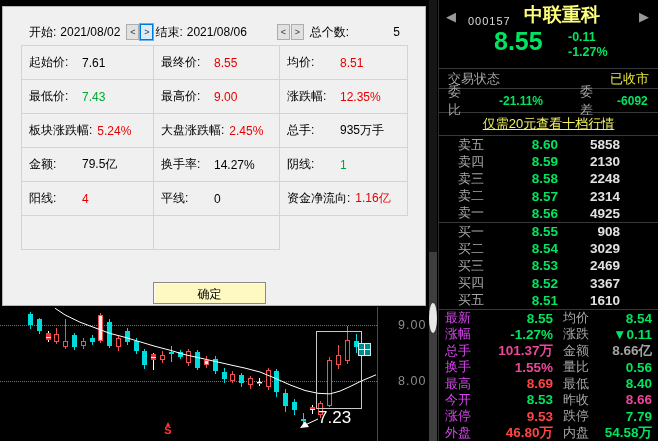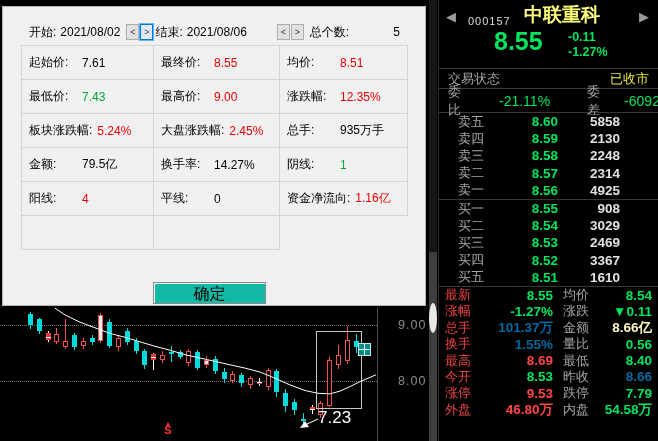--- a/index.html
+++ b/index.html
@@ -11,21 +11,21 @@
   .dlg-top{position:absolute;left:0;top:16px;height:18px;width:100%;display:flex;align-items:center;}
   .dlg-top .ml26{margin-left:26px}.dlg-top .ml4{margin-left:4px}.dlg-top .ml6{margin-left:6px}
   .dlg-top .ml30{margin-left:30px}.dlg-top .ml2{margin-left:2px}.dlg-top .ml44{margin-left:44px}
   .spin{width:13px;height:16px;background:#e1e1e1;border:1px solid #adadad;font-size:9px;line-height:14px;text-align:center;padding:0;margin-left:1px;font-family:"Liberation Sans",sans-serif;color:#333;box-sizing:border-box;}
   .spin.focused{border:1px solid #0078d7;outline:1px solid #66b2f0;background:#dceafc;}
   .dlg-table{position:absolute;left:18px;top:38px;display:grid;grid-template-columns:132px 126px 128px;grid-auto-rows:34px;border-top:1px solid #d4d4d4;border-left:1px solid #d4d4d4;}
   .cell{border-right:1px solid #d4d4d4;border-bottom:1px solid #d4d4d4;display:flex;align-items:center;background:#f0f0f0;}
   .cell .lbl{margin-left:7px;min-width:48px;white-space:nowrap;}
   .cell .val{margin-left:5px;white-space:nowrap;}
   .c-red{color:#e60000}.c-green{color:#00a632}.c-black{color:#000}
-  .ok-btn{position:absolute;left:150px;top:275px;width:113px;height:22px;background:#14b8a6;border:1px solid #8a8a8a;box-shadow:inset 1px 1px 0 #fafafa;font-size:16px;text-align:center;line-height:20px;color:#000;font-family:"Liberation Sans",sans-serif;}
+  .ok-btn{position:absolute;left:150px;top:275px;width:113px;height:22px;background:#fef9c3;border:1px solid #8a8a8a;box-shadow:inset 1px 1px 0 #fafafa;font-size:12px;text-align:center;line-height:20px;color:#000;font-family:"Liberation Sans",sans-serif;}
   
   .chart{position:absolute;left:0;top:307px;width:438px;height:134px;background:#000;overflow:hidden;}
   .gridline{position:absolute;left:0;width:377px;height:0;border-top:1px dotted #6f6f6f;}
   .vaxis{position:absolute;left:377px;top:0;height:134px;width:0;border-left:1px solid #4a4a4a;}
   .ylab{position:absolute;left:398px;color:#8c8c8c;font-size:12.5px;letter-spacing:1px;}
   .wick{position:absolute;width:1px;}
   .cbody{position:absolute;width:5px;box-sizing:border-box;}
   .cb-up{border:1px solid #f05050;background:#000;}
   .cb-down{background:#00dcdc;}
   .cb-solid{background:#f03838;}
@@ -51,33 +51,33 @@
   .p-name{position:absolute;left:85px;top:2px;font-size:19px;color:#ffff7d;font-weight:bold;}
   .p-price{position:absolute;left:55px;top:27px;font-size:25px;font-weight:bold;color:#00e55f;}
   .p-chg{position:absolute;left:129px;top:30px;font-size:12.5px;font-weight:bold;color:#00e55f;line-height:15px;}
   .p-row{display:flex;align-items:center;font-size:13px;box-sizing:border-box;gap:24px;}
   .p-status{height:21px;border-top:1px solid #383838;border-bottom:1px solid #383838;justify-content:space-between;padding:0 9px;}
   .p-weibi{height:24px;border-bottom:1px solid #383838;}
   .p-linkrow{height:22px;border-bottom:1px solid #383838;text-align:center;line-height:21px;font-size:13px;}
   .p-link{color:#f5f560;text-decoration:underline;cursor:pointer;}
   .glabel{color:#a6a6a6;}
   .yellow{color:#e6e63c;}
-  .wb-val{color:#00e55f;font-weight:normal;font-size:14px;}
+  .wb-val{color:#00e55f;font-weight:bold;font-size:12px;}
   .book{display:block;}
   .brow{height:17.2px;display:flex;align-items:center;font-size:13px;margin-left:13px;}
   .brow .bl{width:36px;margin-left:6px;color:#a6a6a6;}
   .brow .bp{width:64px;text-align:right;font-weight:bold;font-size:13.5px;color:#00e55f;}
   .brow .bv{width:62px;text-align:right;font-weight:bold;font-size:13.5px;color:#e2e2e2;}
   .divider{border-top:1px solid #383838;height:0;}
   .srow{height:16.37px;display:flex;align-items:center;font-size:13px;}
-  .srow .sl{width:36px;margin-left:6px;color:#ef4444;}
+  .srow .sl{width:36px;margin-left:6px;color:#d946ef;}
   .srow .sv1{width:72px;text-align:right;font-weight:bold;font-size:13.5px;white-space:nowrap;}
   .srow .sl2{width:40px;margin-left:10px;color:#a6a6a6;}
   .srow .sv2{flex:1;text-align:right;margin-right:6px;font-weight:bold;font-size:13.5px;white-space:nowrap;}
-  .vc-green{color:#00e55f}.vc-red{color:#ff4545}.vc-white{color:#0369a1}.vc-cyan{color:#fef9c3}
+  .vc-green{color:#00e55f}.vc-red{color:#ff4545}.vc-white{color:#ec4899}.vc-cyan{color:#a3a3a3}
 </style>
 </head>
 <body>
 
 <div class="left-region">
 
   <div class="dialog">
     <div class="dlg-top">
       <span class="ml26">开始:</span>
       <span class="ml4">2021/08/02</span>
@@ -283,20 +283,23 @@
   <div class="p-row p-status">
     <span class="glabel">交易状态</span>
     <span class="yellow">已收市</span>
   </div>
   <div class="p-row p-weibi">
     <span class="glabel" style="margin-left:9px">委比</span>
     <span class="wb-val" style="margin-left:14px">-21.11%</span>
     <span class="glabel" style="margin-left:13px">委差</span>
     <span class="wb-val" style="flex:1;text-align:right;margin-right:18px">-6092</span>
   </div>
+  <div class="p-linkrow">
+    <span class="p-link">仅需20元查看十档行情</span>
+  </div>
   <div class="book" id="asks">
       <div class="brow">
         <span class="bl">卖五</span>
         <span class="bp">8.60</span>
         <span class="bv">5858</span>
       </div>
       <div class="brow">
         <span class="bl">卖四</span>
         <span class="bp">8.59</span>
         <span class="bv">2130</span>

